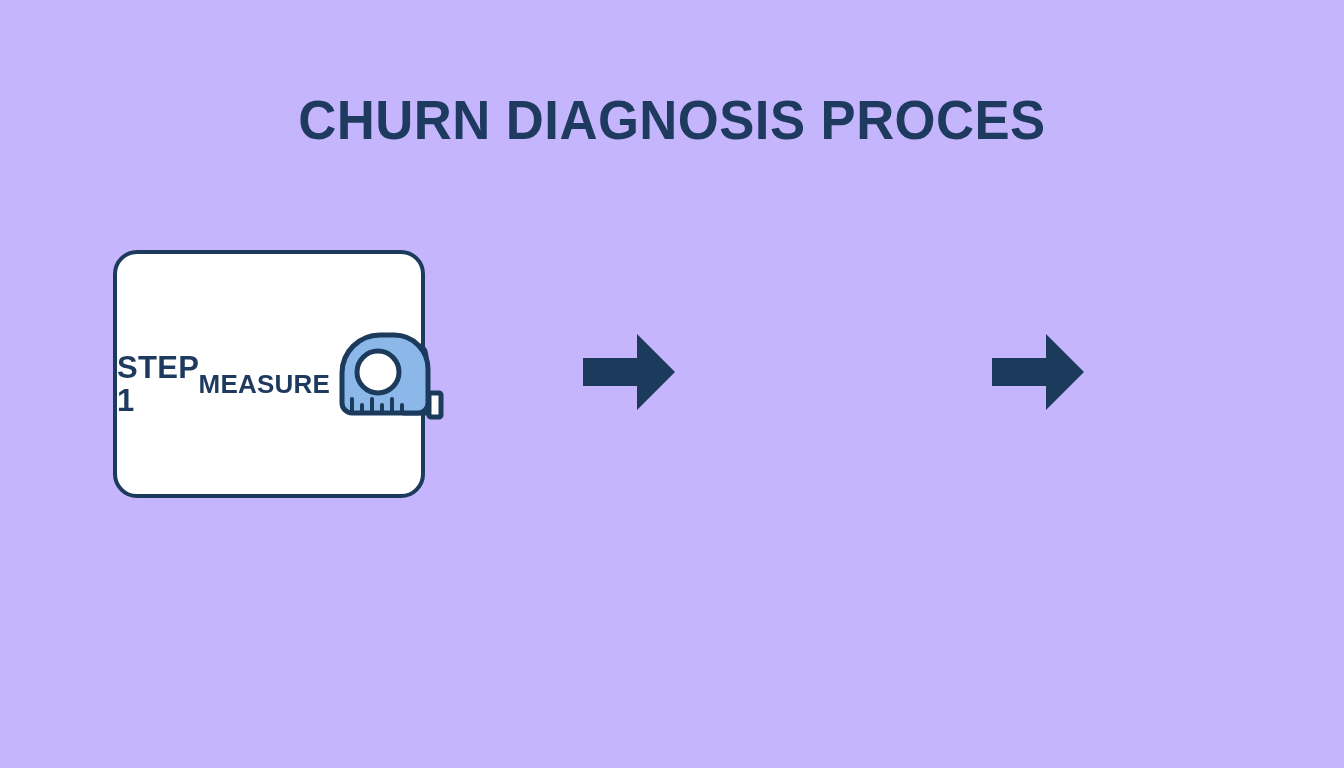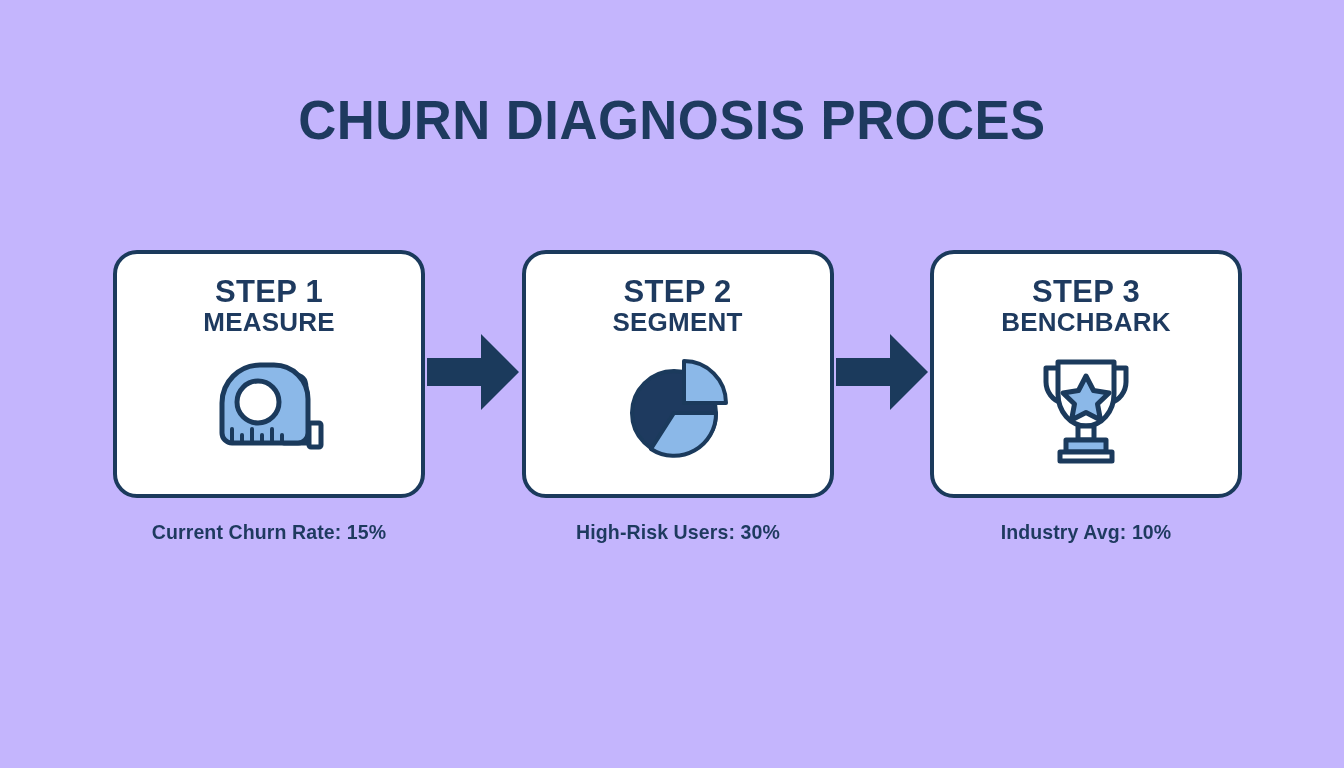--- a/index.html
+++ b/index.html
@@ -52,21 +52,21 @@
 
   .card {
     position: relative;
     width: 312px;
     flex: 0 0 312px;
     box-sizing: border-box;
     border: 4px solid #1b3a5c;
     border-radius: 24px;
     background: #ffffff;
     display: flex;
-    flex-direction: column;
+    flex-direction: row;
     align-items: center;
     padding-top: 22px;
   }
 
   .card-step {
     font-size: 31px;
     font-weight: bold;
     color: #1e3a5f;
     letter-spacing: 0.3px;
     line-height: 1.05;
@@ -163,73 +163,26 @@
     </div>
 
     <div class="arrow">
       <span>
         <svg width="92" height="76" viewBox="0 0 92 76" xmlns="http://www.w3.org/2000/svg">
           <path d="M0 24 H54 V0 L92 38 L54 76 V52 H0 Z" fill="#1b3a5c"></path>
         </svg>
       </span>
     </div>
 
-    <div class="card">
-      <div class="card-step">STEP 2</div>
-      <div class="card-name">SEGMENT</div>
-      <div class="icon-wrap">
-        <span>
-          <svg width="104" height="104" viewBox="0 0 104 104" xmlns="http://www.w3.org/2000/svg">
-
-            <circle cx="48" cy="56" r="42" fill="#1e3a5f" stroke="#1b3a5c" stroke-width="4"></circle>
-
-            <path d="M48 56 L90 56 A42 42 0 0 1 25 92 Z" fill="#8bb8e8" stroke="#1b3a5c" stroke-width="4" stroke-linejoin="round"></path>
-
-            <path d="M58 46 L58 4 A42 42 0 0 1 100 46 Z" fill="#8bb8e8" stroke="#1b3a5c" stroke-width="4" stroke-linejoin="round"></path>
-          </svg>
-        </span>
-      </div>
-    </div>
 
     <div class="arrow">
       <span>
         <svg width="92" height="76" viewBox="0 0 92 76" xmlns="http://www.w3.org/2000/svg">
           <path d="M0 24 H54 V0 L92 38 L54 76 V52 H0 Z" fill="#1b3a5c"></path>
         </svg>
       </span>
     </div>
 
-    <div class="card">
-      <div class="card-step">STEP 3</div>
-      <div class="card-name">BENCHBARK</div>
-      <div class="icon-wrap">
-        <span>
-          <svg width="104" height="110" viewBox="0 0 104 110" xmlns="http://www.w3.org/2000/svg">
-
-            <path d="M26 14 H12 v14 a22 22 0 0 0 16 21" fill="#ffffff" stroke="#1b3a5c" stroke-width="5" stroke-linejoin="round" stroke-linecap="round"></path>
-
-            <path d="M78 14 H92 v14 a22 22 0 0 1 -16 21" fill="#ffffff" stroke="#1b3a5c" stroke-width="5" stroke-linejoin="round" stroke-linecap="round"></path>
-
-            <path d="M24 8 H80 V40 a28 32 0 0 1 -28 32 a28 32 0 0 1 -28 -32 Z" fill="#ffffff" stroke="#1b3a5c" stroke-width="5" stroke-linejoin="round"></path>
-
-            <path d="M44 72 H60 V86 H44 Z" fill="#ffffff" stroke="#1b3a5c" stroke-width="5" stroke-linejoin="round"></path>
-
-            <path d="M32 86 H72 V98 H32 Z" fill="#8bb8e8" stroke="#1b3a5c" stroke-width="5" stroke-linejoin="round"></path>
-
-            <path d="M26 98 H78 V107 H26 Z" fill="#ffffff" stroke="#1b3a5c" stroke-width="5" stroke-linejoin="round"></path>
-
-            <path d="M52 22 L59.5 36.5 L75 39 L63.5 50 L66.5 66 L52 58.5 L37.5 66 L40.5 50 L29 39 L44.5 36.5 Z" fill="#8bb8e8" stroke="#1b3a5c" stroke-width="5" stroke-linejoin="round"></path>
-          </svg>
-        </span>
-      </div>
-    </div>
 
   </div>
 
-  <div class="captions">
-    <div class="caption">Current Churn Rate: 15%</div>
-    <div class="caption-gap"></div>
-    <div class="caption">High-Risk Users: 30%</div>
-    <div class="caption-gap"></div>
-    <div class="caption">Industry Avg: 10%</div>
-  </div>
 
 </div>
 
 </body></html>

